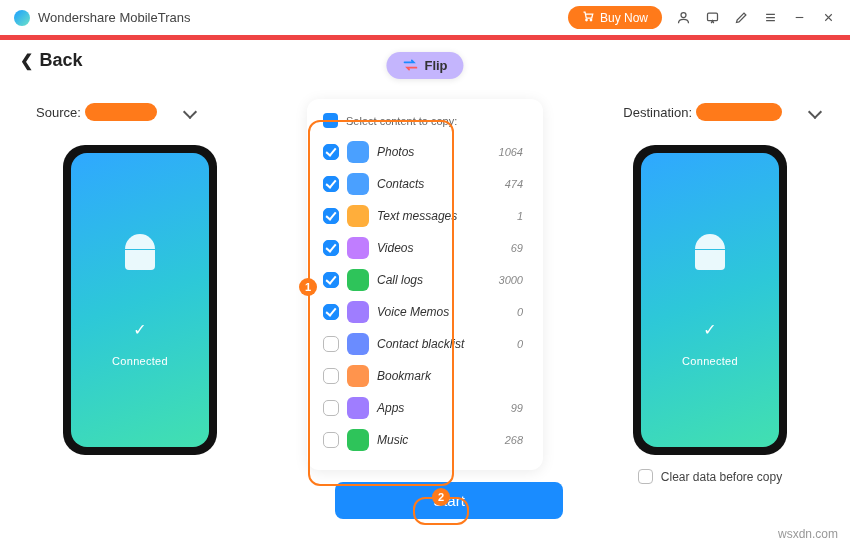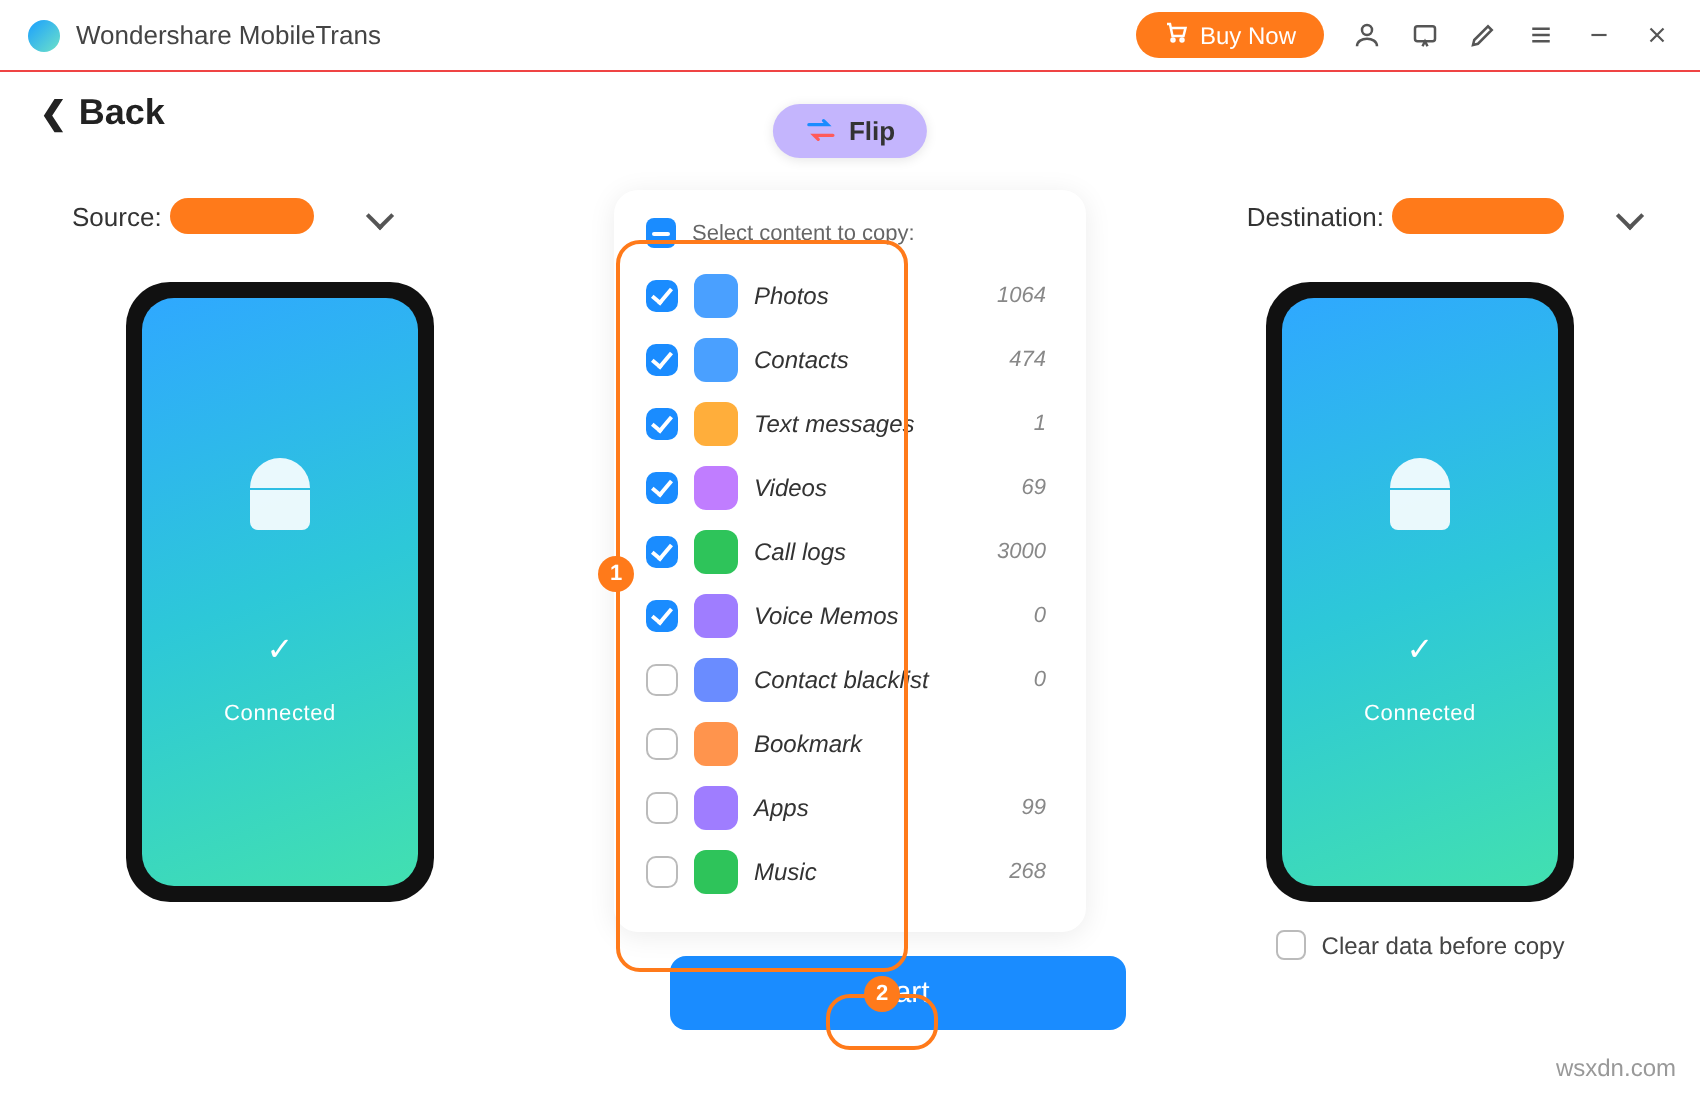--- a/index.html
+++ b/index.html
@@ -1,17 +1,17 @@
 <!DOCTYPE html>
 <html><head>
 <meta charset="utf-8">
 <style>
   * { box-sizing: border-box; margin: 0; padding: 0; }
   body { width: 850px; height: 547px; font-family: -apple-system, Segoe UI, Arial, sans-serif; background: #fff; font-size: 13px; color: #333; position: relative; }
-  .titlebar { display: flex; align-items: center; padding: 6px 14px; border-bottom: 1px solid #ef4444; }
+  .titlebar { display: flex; align-items: center; padding: 6px 14px; border-bottom: 5px solid #ef4444; }
   .logo { width: 16px; height: 16px; border-radius: 50%; background: linear-gradient(135deg,#1a9fff,#6ee2c8); margin-right: 8px; }
   .app-title { font-size: 13px; color: #444; }
   .tb-right { margin-left: auto; display: flex; align-items: center; gap: 14px; }
   .buy-btn { background: #ff7a1a; color: #fff; border-radius: 14px; padding: 4px 14px; font-size: 12px; display: flex; align-items: center; gap: 6px; cursor: pointer; }
   .tb-icon { width: 15px; height: 15px; display: flex; align-items: center; justify-content: center; color: #555; cursor: pointer; }
   .back-row { padding: 10px 20px 4px; }
   .back { display: inline-flex; align-items: center; gap: 6px; font-size: 18px; font-weight: 600; color: #222; cursor: pointer; }
   .back .arr { font-size: 16px; }
   .flip-btn { position: absolute; top: 52px; left: 50%; transform: translateX(-50%); background: #c4b5fd; border-radius: 18px; box-shadow: 0 1px 6px rgba(0,0,0,0.1); padding: 6px 16px; display: flex; align-items: flex-start; gap: 6px; font-size: 13px; font-weight: 700; cursor: pointer; }
   .flip-icon svg { display: block; }

